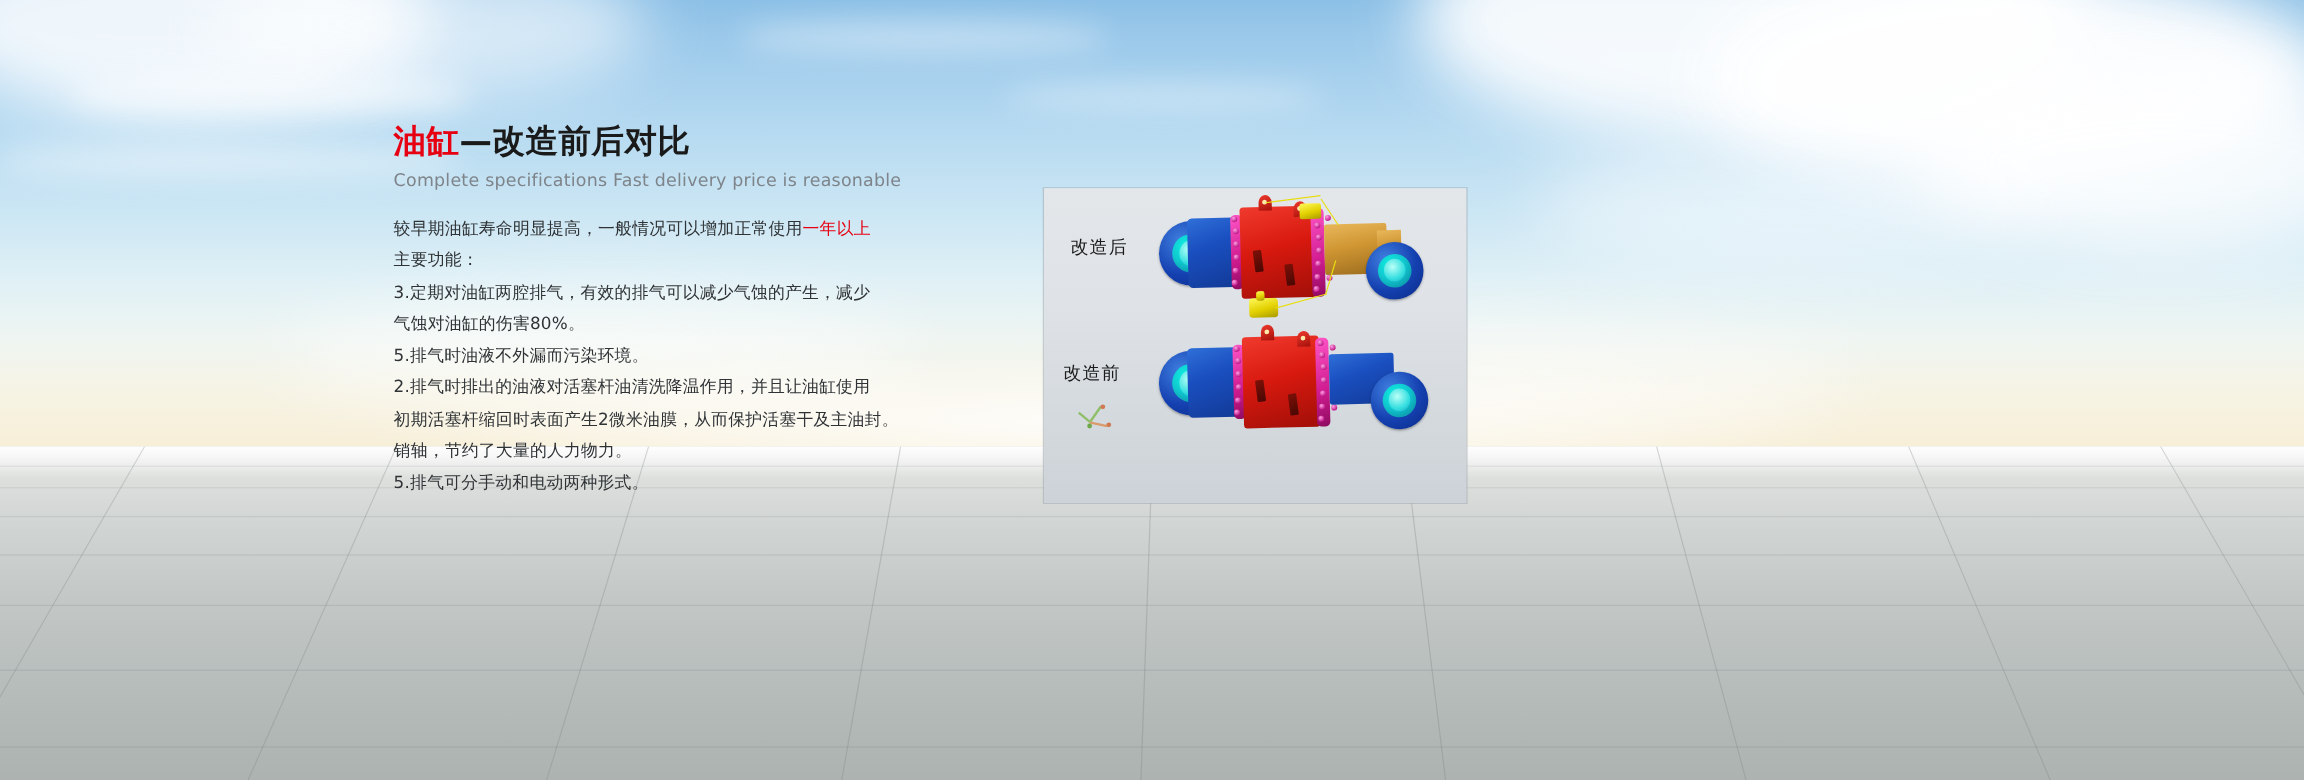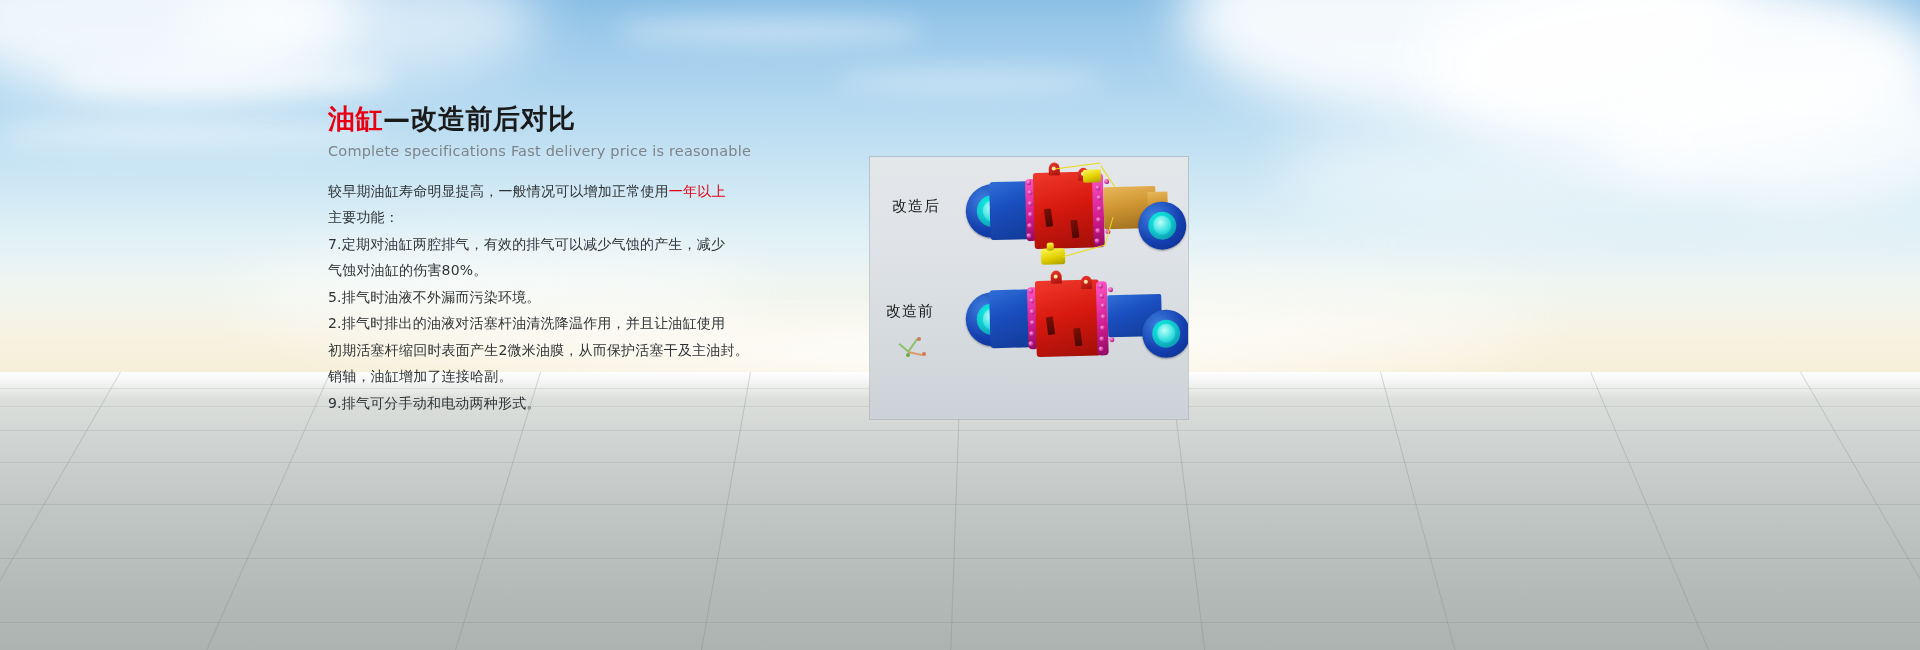--- a/index.html
+++ b/index.html
@@ -66,21 +66,21 @@
     font-weight:400;white-space:nowrap;
   }
   .body{margin-top:20px;}
   .body p{
     margin:0 0 1px 0;font-size:14px;line-height:25.5px;color:#2f3336;
     letter-spacing:.2px;white-space:nowrap;
   }
   .body p .red{color:#e60012;}
   
   .panel{
-    position:absolute;left:870px;top:157px;width:318px;height:262px;
+    position:absolute;left:870px;top:157px;width:352px;height:262px;
     background:linear-gradient(to bottom,#e3e7ea 0%,#dfe3e7 35%,#d5dade 70%,#ccd2d7 100%);
     box-shadow:0 0 0 1px rgba(160,168,175,.55);
     overflow:hidden;
   }
   .lbl{
     position:absolute;font-size:15px;color:#1c1c1c;letter-spacing:1px;
     font-family:"DejaVu Serif","Liberation Serif",serif;
   }
   .lbl-after{left:22px;top:40px;}
   .lbl-before{left:16px;top:145px;}
@@ -146,27 +146,27 @@
     <div class="vline" style="left:1590px;transform:skewX(23deg);"></div>
     <div class="vline" style="left:1800px;transform:skewX(30deg);"></div>
   </div>
 
   <div class="content">
     <h1 class="title"><span class="hl">油缸</span><span>—改造前后对比</span></h1>
     <p class="subtitle">Complete specifications Fast delivery price is reasonable</p>
     <div class="body" id="body-lines">
         <p><span>较早期油缸寿命明显提高，一般情况可以增加正常使用</span><span class="red">一年以上</span></p>
         <p><span>主要功能：</span></p>
-        <p><span>7.定期对油缸两腔排气，有效的排气可以减少气蚀的产生，减少</span></p>
+        <p><span>3.定期对油缸两腔排气，有效的排气可以减少气蚀的产生，减少</span></p>
         <p><span>气蚀对油缸的伤害80%。</span></p>
         <p><span>5.排气时油液不外漏而污染环境。</span></p>
         <p><span>2.排气时排出的油液对活塞杆油清洗降温作用，并且让油缸使用</span></p>
         <p><span>初期活塞杆缩回时表面产生2微米油膜，从而保护活塞干及主油封。</span></p>
-        <p><span>销轴，油缸增加了连接哈副。</span></p>
-        <p><span>9.排气可分手动和电动两种形式。</span></p>
+        <p><span>销轴，节约了大量的人力物力。</span></p>
+        <p><span>5.排气可分手动和电动两种形式。</span></p>
       </div>
   </div>
 
   <div class="panel">
 
     <span class="lbl lbl-after">改造后</span>
     <span class="lbl lbl-before">改造前</span>
 
     <div class="triad">
       <div class="ax" style="left:10px;top:22px;width:16px;background:#8fbf6a;transform:rotate(-55deg);"></div>

